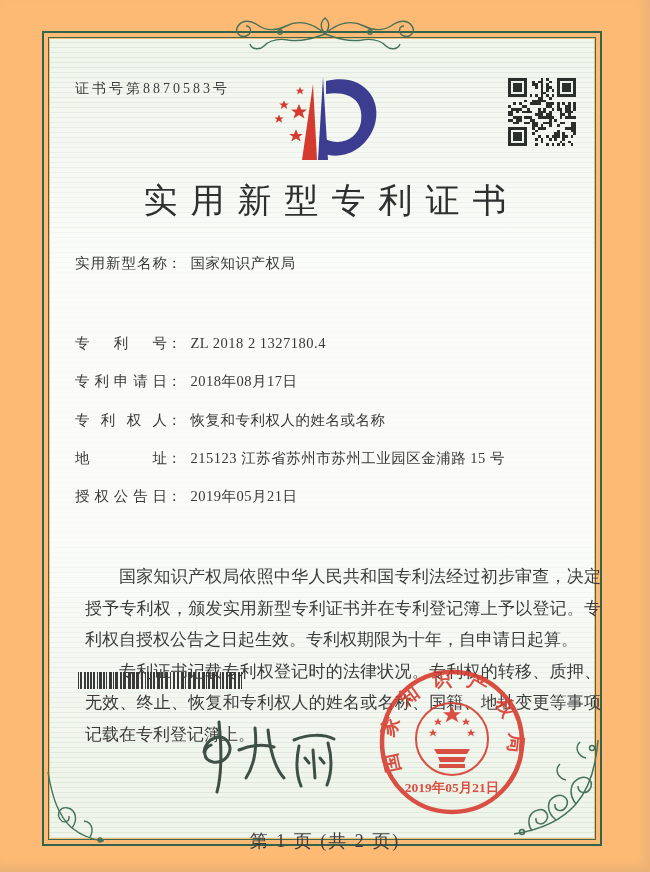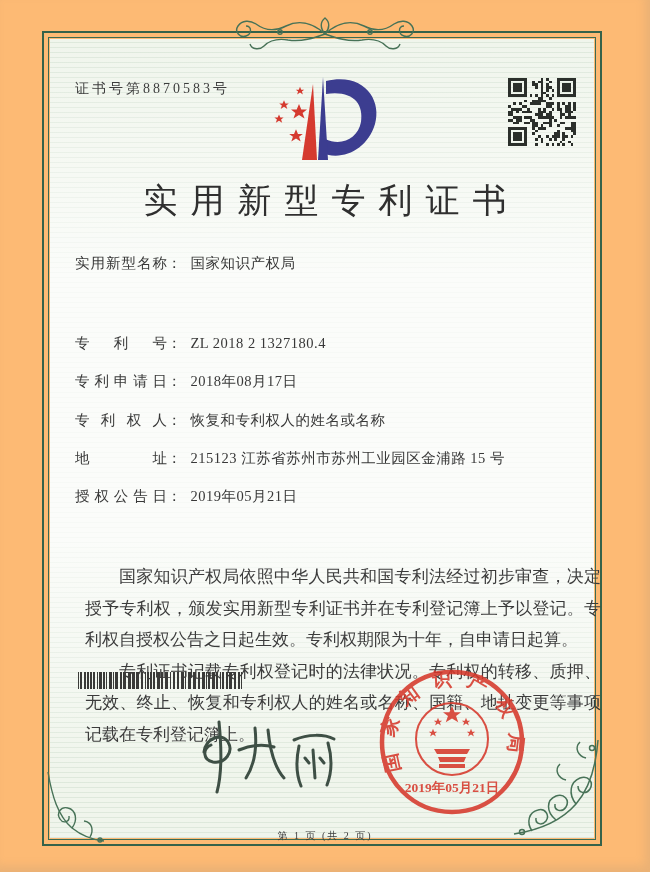--- a/index.html
+++ b/index.html
@@ -55,21 +55,21 @@
   .barcode {
     position:absolute; left:78px; top:672px; height:17px;
     display:flex; align-items:stretch;
   }
   .barcode div { background:#3a3a38; }
   .sig-block { position:absolute; left:85px; top:736px; font-size:15px; color:#333; line-height:2.0; letter-spacing:2px; }
   .sig-script { position:absolute; left:178px; top:712px; }
   .seal { position:absolute; left:377px; top:667px; opacity:0.88; }
   .footer-text {
     position:absolute; left:0; top:829px; width:100%; text-align:center;
-    font-size:10px; color:#3c3c3c; letter-spacing:2px;
+    font-size:18px; color:#3c3c3c; letter-spacing:2px;
   }
   .flourish-top { position:absolute; left:222px; top:12px; }
   .flourish-br { position:absolute; left:506px; top:736px; }
   .flourish-bl { position:absolute; left:46px; top:770px; }
   svg text { font-family:"Liberation Serif","DejaVu Serif",serif; }
 </style>
 </head>
 <body>
 
 <div class="page">

